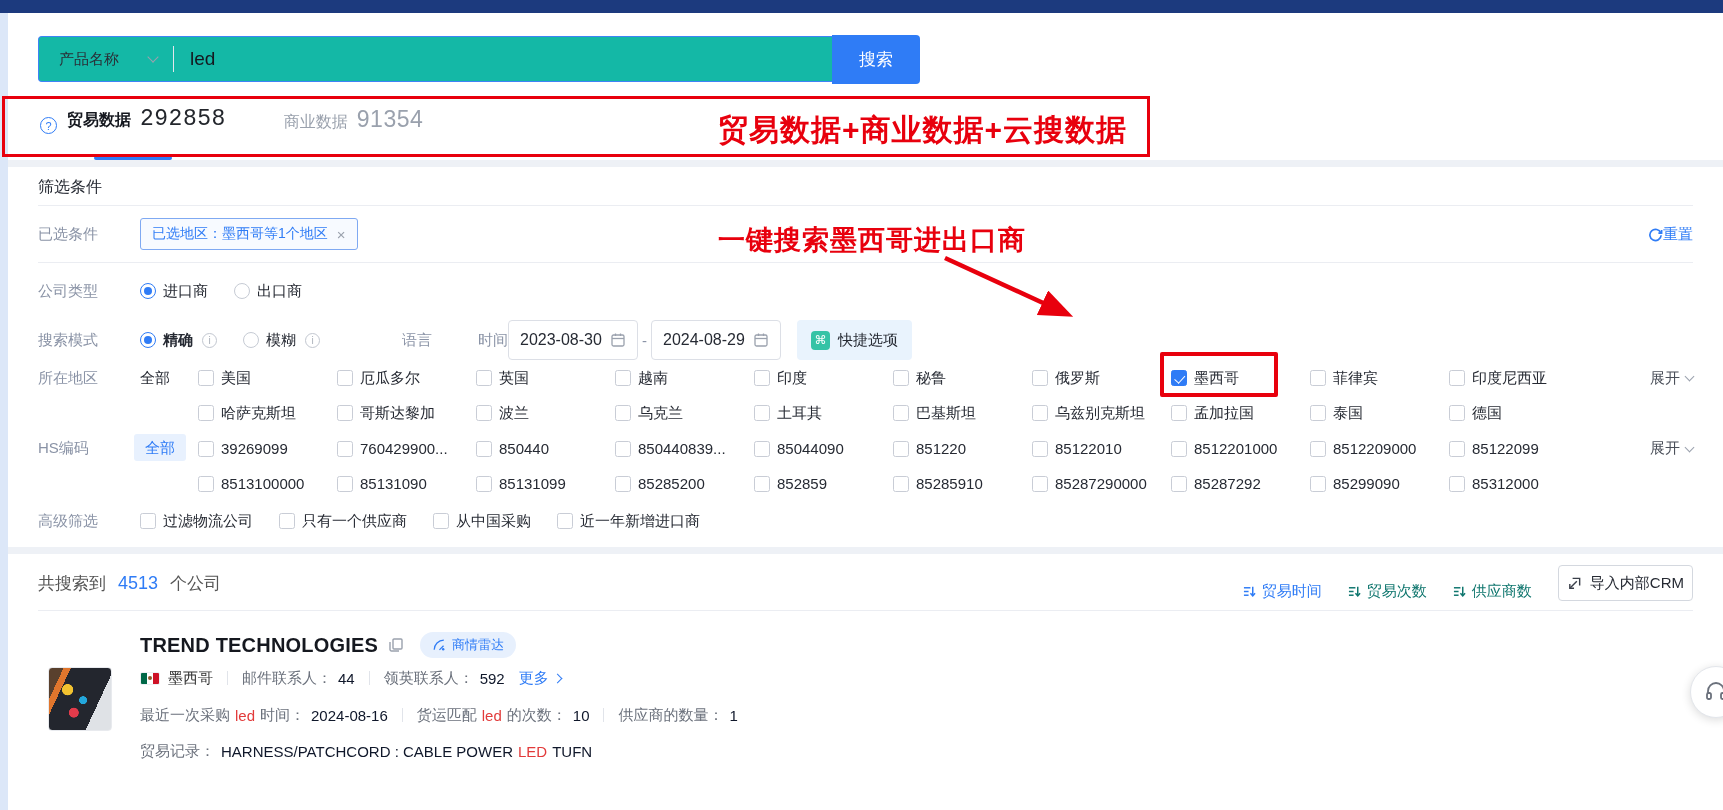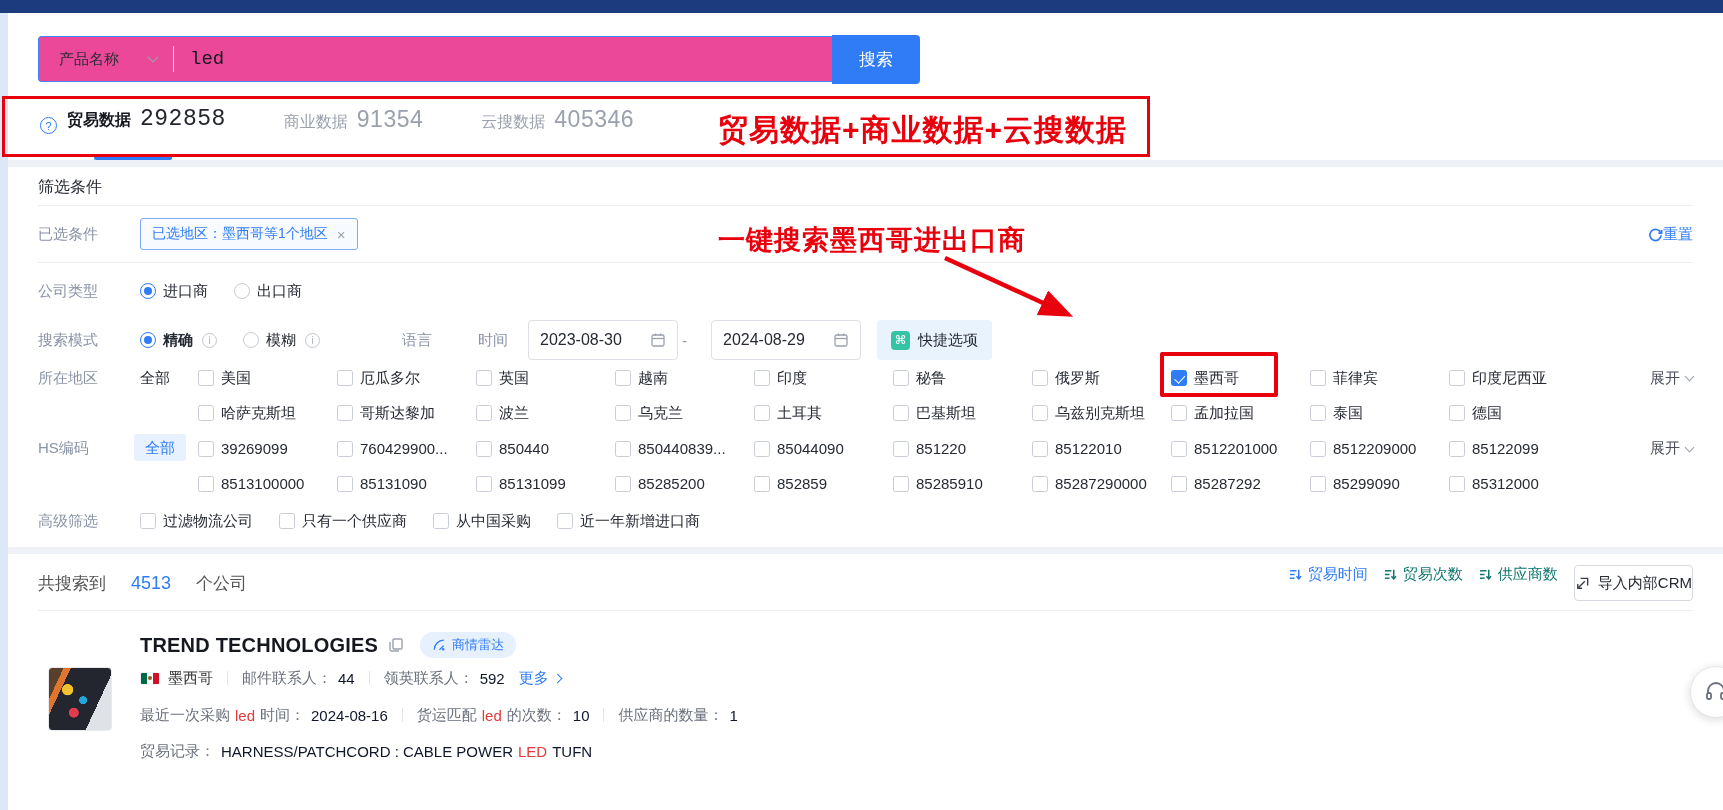--- a/index.html
+++ b/index.html
@@ -5,21 +5,21 @@
   * { margin:0; padding:0; box-sizing:border-box; }
   body { font-family:"Liberation Sans","DejaVu Sans",sans-serif; background:#fff; }
   .page { position:relative; width:1723px; height:810px; background:#fff; overflow:hidden; color:#333; }
   .topnav { height:13px; background:#1c3a7e; }
   .leftstrip { position:absolute; left:0; top:13px; width:8px; bottom:0; background:#dce7f8; z-index:6; }
   .gap { height:7px; background:#eef1f6; }
 
   
   .pt { height:147px; padding:23px 30px 0 38px; }
   .searchrow { display:flex; }
-  .searchbox { display:flex; align-items:center; width:794px; height:46px; border:1.5px solid #3f83f6; border-right:none; border-radius:4px 0 0 4px; background:#ec4899;font-family:Liberation Mono, monospace; }
+  .searchbox { display:flex; align-items:center; width:794px; height:46px; border:1.5px solid #3f83f6; border-right:none; border-radius:4px 0 0 4px; background:#14b8a6; }
   .sel { display:flex; align-items:center; gap:30px; padding:0 16px 0 20px; font-size:15px; color:#2a2e36; cursor:pointer; }
   .chev { width:8px; height:8px; border-right:1.5px solid #9aa1ad; border-bottom:1.5px solid #9aa1ad; transform:rotate(45deg); margin-top:-4px; }
   .vdiv { width:1px; height:26px; background:#e3e6ec; }
   .sinput { flex:1; border:none; outline:none; font-size:19px; color:#15181f; padding:0 16px; font-family:inherit; background:transparent; }
   .sbtn { width:88px; height:49px; margin-top:-1.5px; background:#2f7cf6; color:#fff; font-size:17px; border:none; border-radius:0 4px 4px 0; cursor:pointer; font-family:inherit; }
   .tabs { display:flex; gap:58px; margin-top:22px; height:54px; padding-left:2px; }
   .tab { position:relative; display:flex; align-items:baseline; gap:9px; color:#9aa1ad; cursor:pointer; padding-bottom:14px; }
   .tab .tlabel { font-size:16px; }
   .tab .tcount { font-size:23px; letter-spacing:.5px; }
   .tab.active .tlabel { color:#15181f; font-weight:bold; }
@@ -39,45 +39,45 @@
   .reset { position:absolute; right:0; display:flex; gap:0; align-items:center; color:#2f7cf6; cursor:pointer; }
   .radio { display:flex; align-items:center; gap:7px; margin-right:26px; cursor:pointer; color:#262a33; }
   .rb { width:16px; height:16px; border-radius:50%; border:1.5px solid #c6cbd4; background:#fff; position:relative; flex-shrink:0; }
   .rb.on { border-color:#2f7cf6; }
   .rb.on::after { content:""; position:absolute; inset:3px; border-radius:50%; background:#2f7cf6; }
   .bold { font-weight:bold; }
   .iinfo { width:15px; height:15px; border-radius:50%; border:1px solid #c2c7d0; color:#aab0ba; font-size:10px; display:flex; align-items:center; justify-content:center; margin-left:2px; font-style:normal; }
   .langlab { margin-left:56px; color:#8a93a6; }
   .select { margin-left:10px; width:287px; height:40px; border:1px solid #dcdfe6; border-radius:4px; display:flex; align-items:center; justify-content:space-between; padding:0 14px; color:#b6bcc6; font-size:15px; cursor:pointer; background:#fff; }
   .timelab { margin-left:46px; color:#8a93a6; }
-  .date { margin-left:20px; width:150px; height:40px; border:1px solid #dcdfe6; border-radius:4px; display:flex; align-items:center; justify-content:space-between; padding:0 11px; color:#262a33; font-size:16px; cursor:pointer; background:#fff; }
+  .date { margin-left:0; width:130px; height:40px; border:1px solid #dcdfe6; border-radius:4px; display:flex; align-items:center; justify-content:space-between; padding:0 11px; color:#262a33; font-size:16px; cursor:pointer; background:#fff; }
   .dash { margin:0 4px; color:#8a93a6; }
   .quick { margin-left:16px; height:40px; display:flex; align-items:center; gap:8px; background:#e9f3fd; border-radius:4px; padding:0 14px; font-size:15px; color:#262a33; cursor:pointer; }
   .cmd { width:19px; height:19px; border-radius:4px; background:#35c3a6; color:#fff; font-size:12px; display:flex; align-items:center; justify-content:center; }
   .allcell { width:58px; flex-shrink:0; color:#262a33; cursor:pointer; }
   .allpill { background:#e8f1fe; color:#2f7cf6; padding:5px 11px; border-radius:3px; margin-left:-6px; cursor:pointer; }
   .grid10 { display:grid; grid-template-columns:repeat(10,139px); flex:0 0 auto; }
   .ci { display:flex; align-items:center; gap:7px; cursor:pointer; color:#262a33; }
   .cb { width:16px; height:16px; border:1px solid #c9cdd6; border-radius:2.5px; background:#fff; flex-shrink:0; position:relative; }
   .cb.on { background:#2f7cf6; border-color:#2f7cf6; }
   .cb.on::after { content:""; position:absolute; left:5px; top:2px; width:4.5px; height:8.5px; border-right:1.8px solid #fff; border-bottom:1.8px solid #fff; transform:rotate(42deg); }
   .expand { display:flex; align-items:center; gap:6px; color:#4a4f59; cursor:pointer; margin-left:auto; }
   .chevsm { width:7px; height:7px; border-right:1.4px solid #9aa1ad; border-bottom:1.4px solid #9aa1ad; transform:rotate(45deg); margin-top:-3px; }
   .spacer { width:160px; flex-shrink:0; }
   .advitems { display:flex; gap:26px; }
 
   
   .pr { height:256px; padding:10px 30px 0 38px; position:relative; }
   .rhead { display:flex; align-items:center; height:38px; }
-  .rsum { font-size:17px; color:#555; display:flex; gap:25px; align-items:baseline; }
+  .rsum { font-size:17px; color:#555; display:flex; gap:12px; align-items:baseline; }
   .rsum b { color:#2f7cf6; font-weight:normal; font-size:18px; }
-  .rtools { margin-left:auto; display:flex; align-items:flex-start; gap:16px; }
+  .rtools { margin-left:auto; display:flex; align-items:flex-end; gap:26px; }
   .sort { display:flex; align-items:center; gap:6px; font-size:15px; color:#0f766e; cursor:pointer; }
   .sort.active { color:#2f7cf6; }
-  .crm { display:flex; align-items:center; gap:8px; border:1px solid #d4d8df; border-radius:4px; height:36px; padding:0 0; font-size:15px; color:#262a33; background:#fff; cursor:pointer; font-family:inherit; }
+  .crm { display:flex; align-items:center; gap:8px; border:1px solid #d4d8df; border-radius:4px; height:36px; padding:0 8px; font-size:15px; color:#262a33; background:#fff; cursor:pointer; font-family:inherit; }
   .card { display:flex; margin-top:8px; padding-left:10px; }
   .thumb { width:64px; height:64px; border-radius:4px; margin-top:48px; flex-shrink:0; border:1px solid #e8eaee;
     background:
       radial-gradient(circle at 30% 35%, #f2c230 0 9%, transparent 10%),
       radial-gradient(circle at 40% 72%, #e23b4b 0 8%, transparent 9%),
       radial-gradient(circle at 55% 52%, #23a7dc 0 8%, transparent 9%),
       linear-gradient(115deg, #59402d 0 16%, #e0762d 16% 24%, #23262e 24% 72%, #dfe2e6 72%);
   }
   .cbody { margin-left:28px; flex:1; padding-top:12px; }
   .crow { display:flex; align-items:center; height:28px; margin-bottom:8px; font-size:15px; }
@@ -129,24 +129,20 @@
     <div class="tabs">
       <div class="tab active">
         <span class="qicon">?</span>
         <span class="tlabel">贸易数据</span>
         <span class="tcount">292858</span>
         <i class="underline"></i>
       </div>
       <div class="tab">
         <span class="tlabel">商业数据</span>
         <span class="tcount">91354</span>
-      </div>
-      <div class="tab">
-        <span class="tlabel">云搜数据</span>
-        <span class="tcount">405346</span>
       </div>
     </div>
   </div>
 
   <div class="gap"></div>
 
   <div class="pf">
     <div class="ftitle">筛选条件</div>
     <hr class="div">
     <div class="frow h56">

